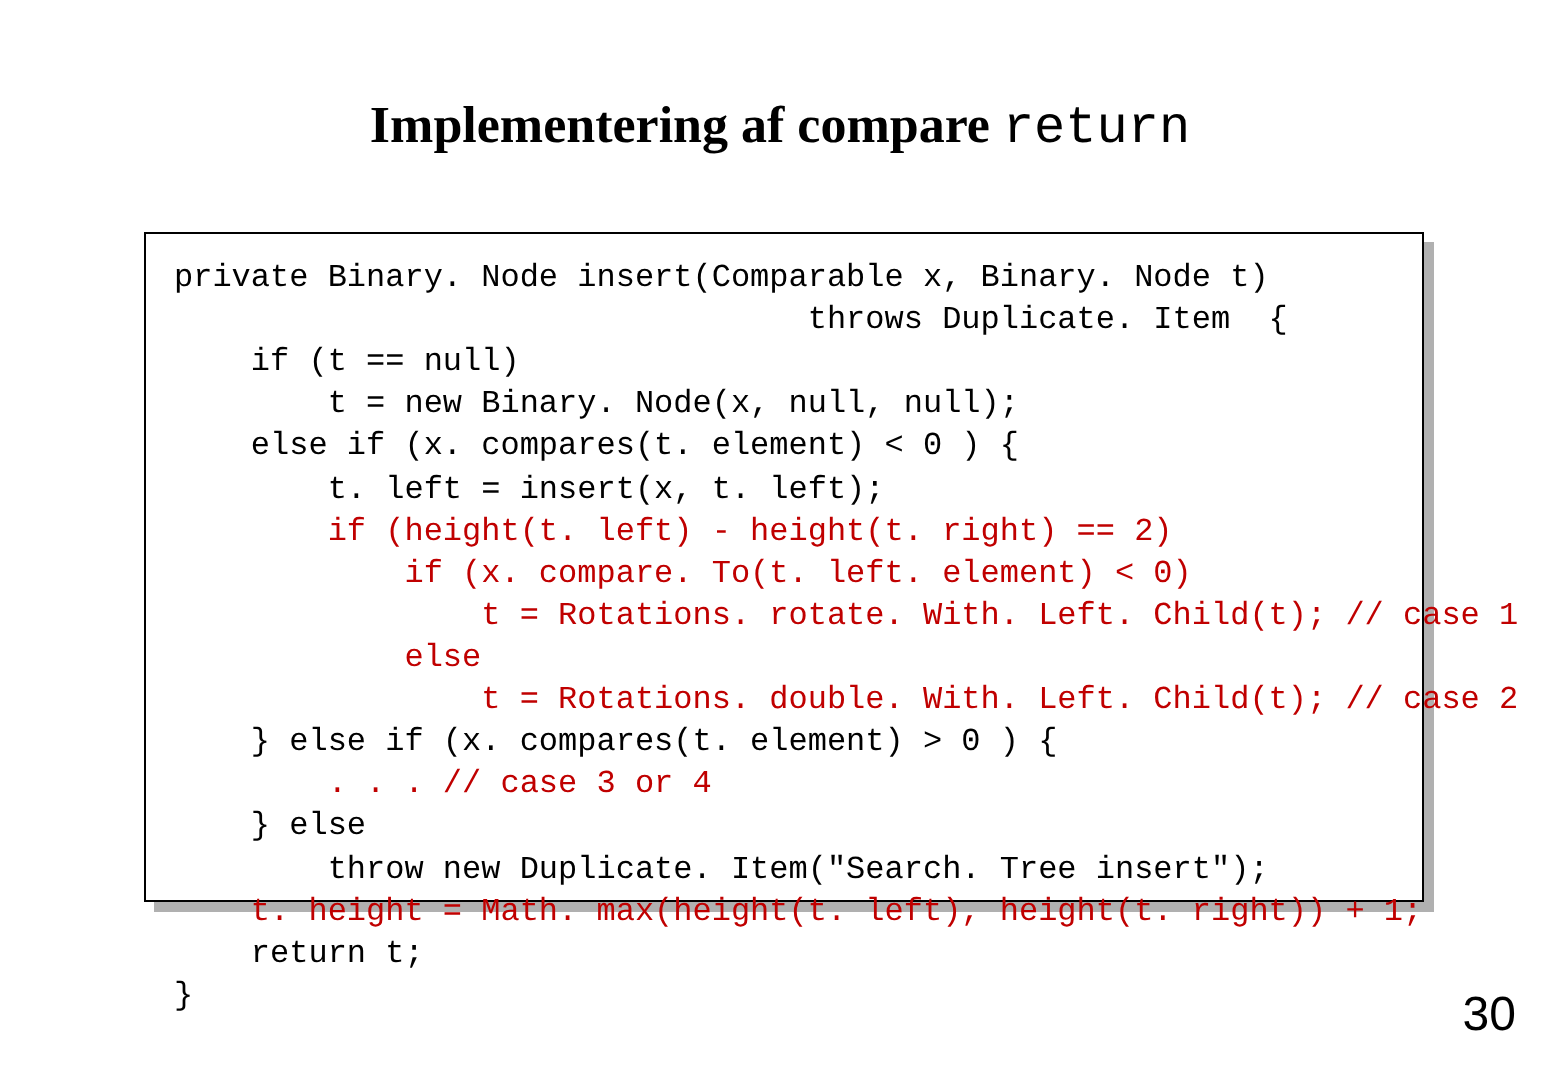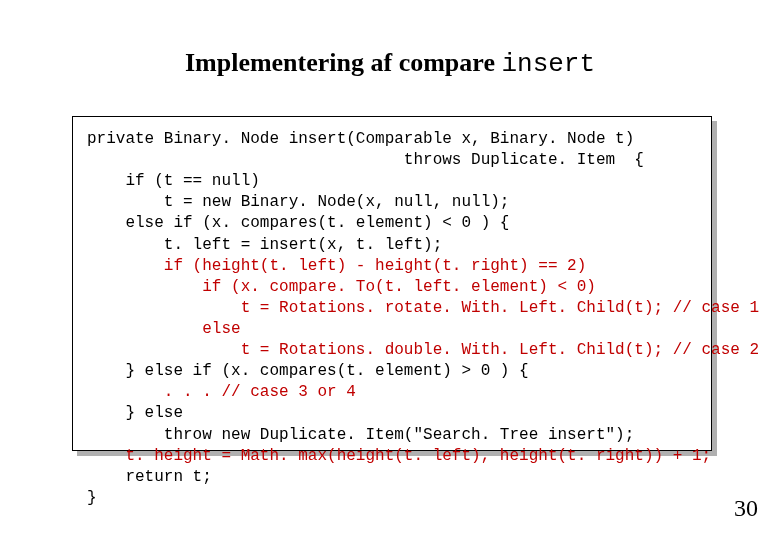--- a/index.html
+++ b/index.html
@@ -66,30 +66,30 @@
     color: #000;
   }
   pre.code .hl {
     color: #c00000;
   }
   .pagenum {
     position: absolute;
     right: 22px;
     bottom: 18px;
     font-size: 24px;
-    font-family: Liberation Serif, serif;
+    font-family: Liberation Sans, sans-serif;
   }
 </style>
 </head>
 <body>
 
 <div class="slide">
 
   <div class="title">
-    <span>Implementering af compare </span><span class="mono">insert</span>
+    <span>Implementering af compare </span><span class="mono">return</span>
   </div>
 
   <div class="codebox-wrap">
     <div class="codebox-shadow"></div>
     <div class="codebox">
 <pre class="code"><span>private Binary. Node insert(Comparable x, Binary. Node t)</span>
 <span>                                 throws Duplicate. Item  {</span>
 <span>    if (t == null)</span>
 <span>        t = new Binary. Node(x, null, null);</span>
 <span>    else if (x. compares(t. element) &lt; 0 ) {</span>

